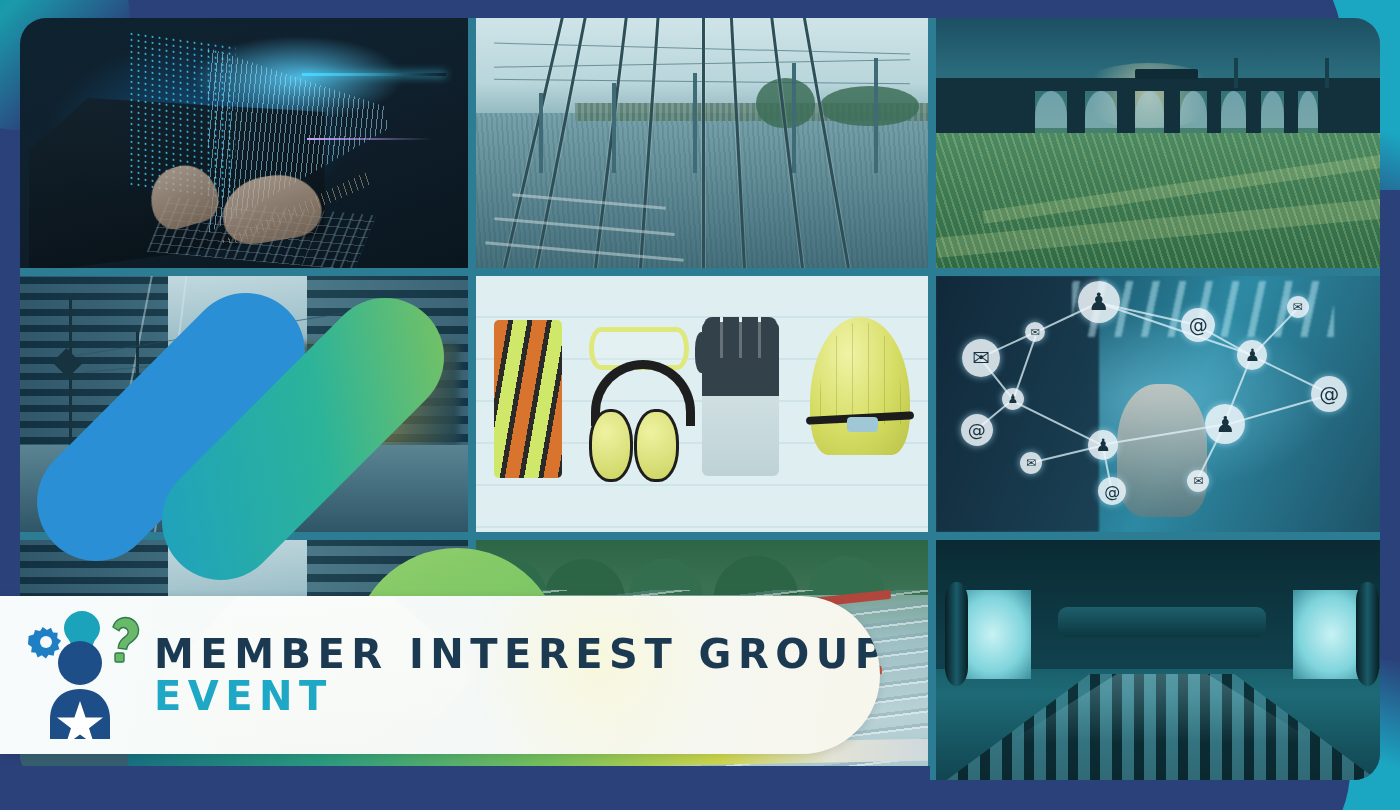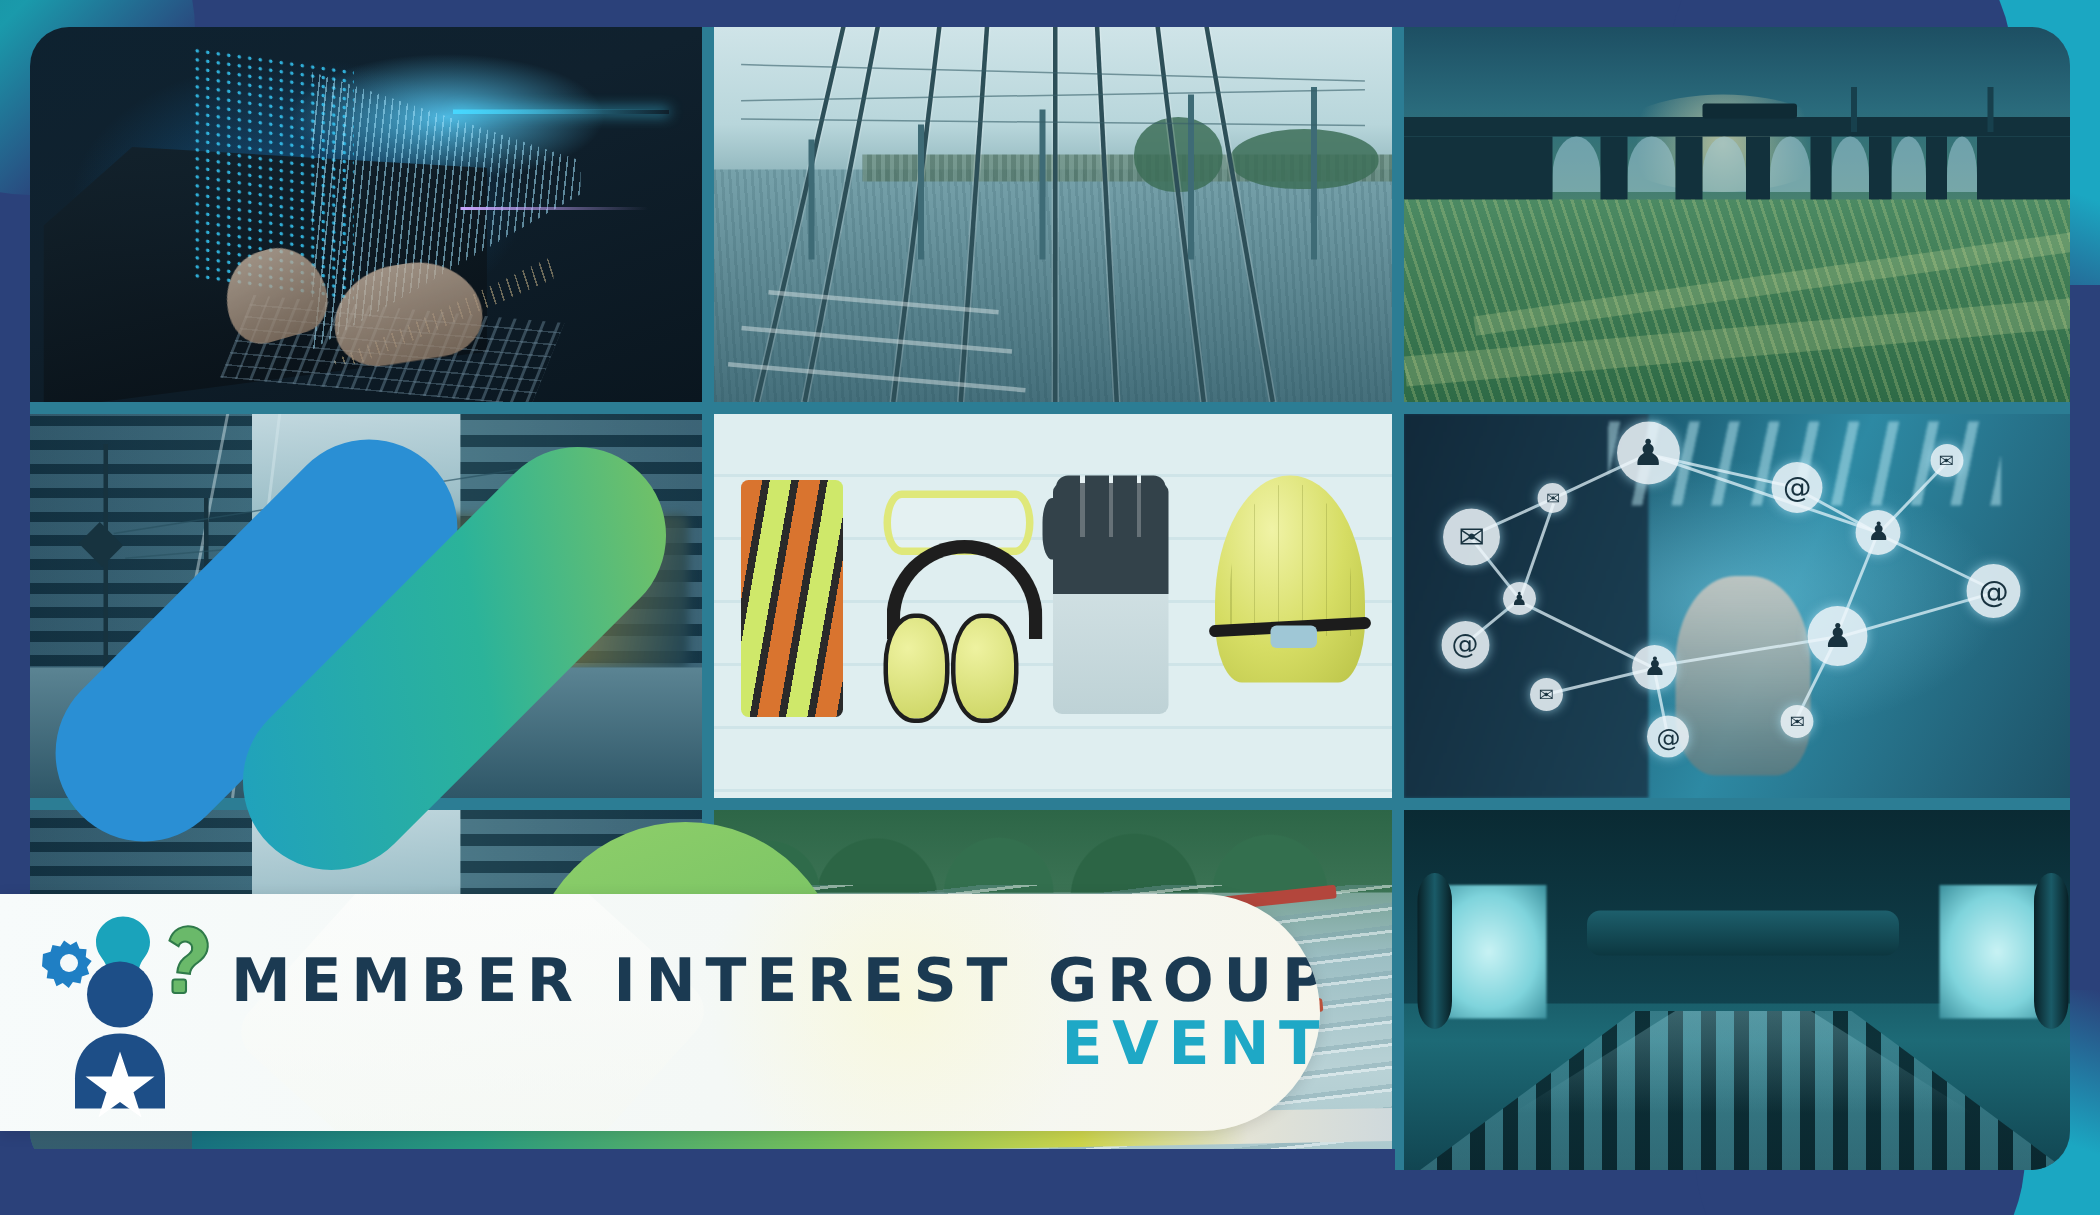--- a/index.html
+++ b/index.html
@@ -204,21 +204,21 @@
      background:linear-gradient(135deg,rgba(255,255,255,.75),rgba(235,240,225,.25));
      transform:rotate(42deg);border-radius:20px;pointer-events:none;}
   .banner-ghost2{position:absolute;left:470px;top:-60px;width:260px;height:260px;border-radius:50%;
      background:radial-gradient(circle,rgba(250,248,205,.55),rgba(250,248,205,0) 70%);pointer-events:none;}
 
   #mark{position:relative;width:132px;height:140px;flex:0 0 132px;margin-left:16px;z-index:2;}
   #titles{position:relative;z-index:2;margin-left:6px;}
   .ttl-main{font-family:"DejaVu Sans",sans-serif;font-weight:700;font-size:40px;
      letter-spacing:6.5px;color:#1b3a52;line-height:1.06;white-space:nowrap;}
   .ttl-sub{font-family:"DejaVu Sans",sans-serif;font-weight:700;font-size:40px;
-     letter-spacing:6.5px;color:#1ea8c6;line-height:1.06;text-align:right;padding-right:4px;}
+     letter-spacing:6.5px;color:#1ea8c6;line-height:1.06;text-align:left;padding-right:4px;}
 
   
   #strip{position:absolute;left:128px;top:754px;width:800px;height:22px;
      background:linear-gradient(90deg,#17707f 0%,#2a9a7e 24%,#74bf5c 52%,#cdd54b 74%,#e3e3d6 88%,#cfd9dc 100%);
      transform:skewY(-1.1deg);transform-origin:left center;}
   #stripmask{position:absolute;left:0;top:766px;width:930px;height:44px;background:#2b417a;}
 </style>
 </head>
 <body>
 

